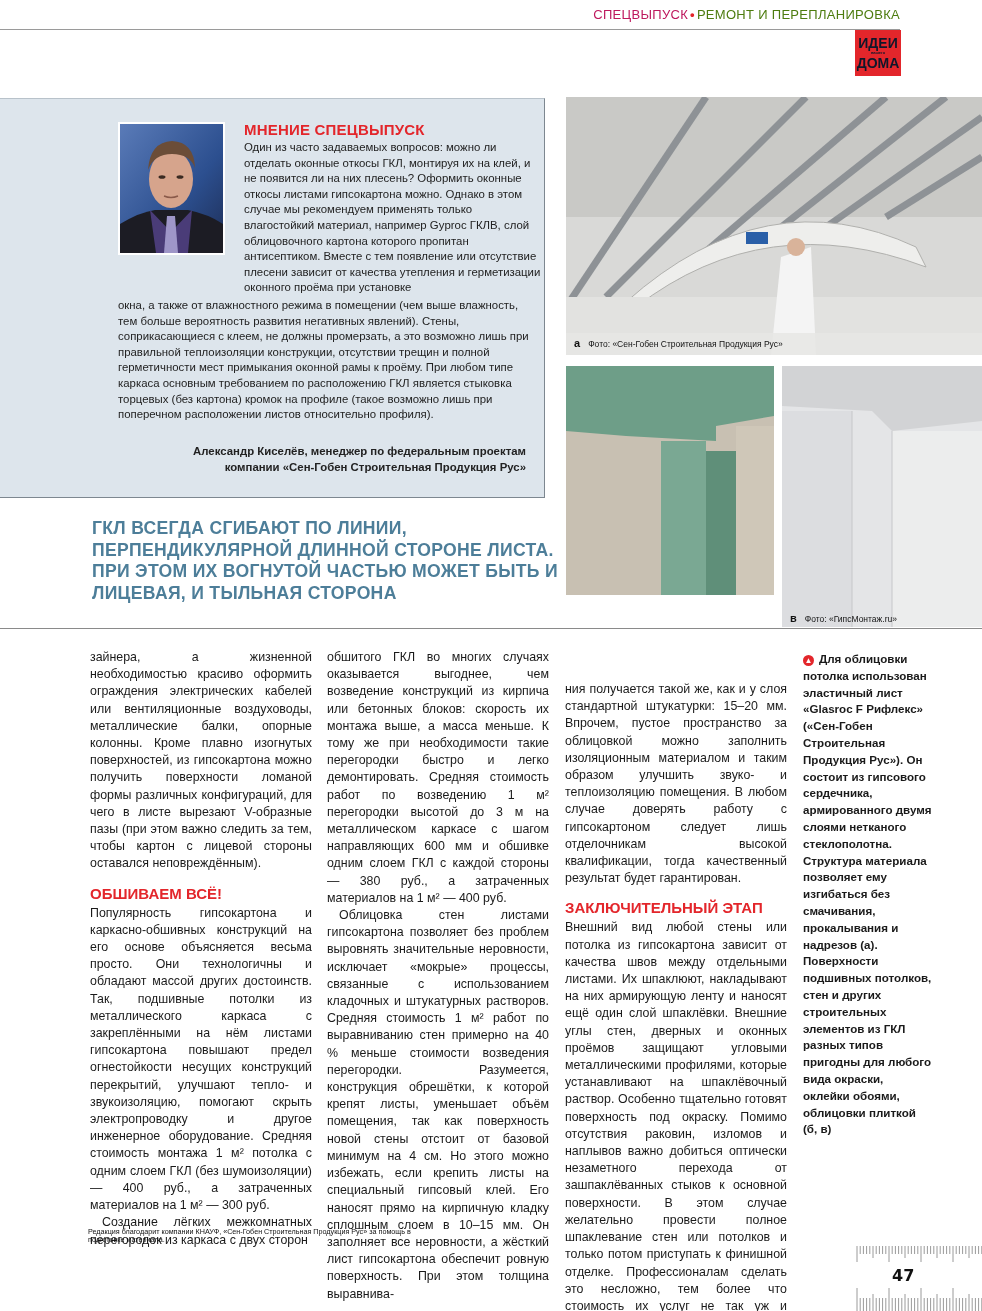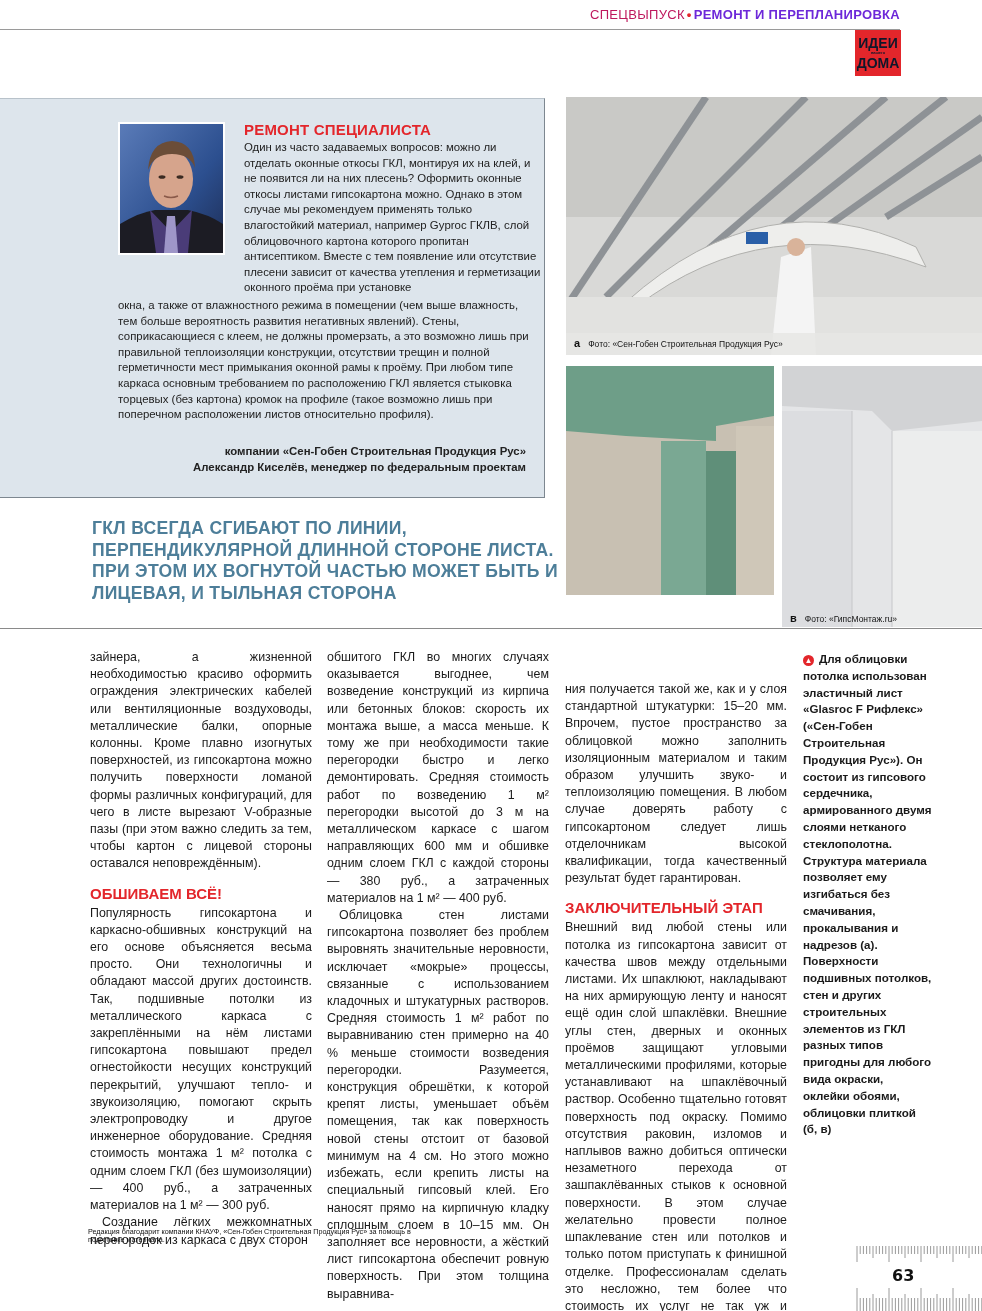--- a/index.html
+++ b/index.html
@@ -8,21 +8,21 @@
     background: #ffffff; color: #1a1a1a;
     font-family: "Liberation Sans", "DejaVu Sans", sans-serif;
   }
   .header-rule { position: absolute; left: 0; top: 29px; width: 900px; height: 1px; background: #9a9a9a; }
   .header-label {
     position: absolute; right: 82px; top: 7px; font-size: 13px; letter-spacing: 0.3px; color: #555;
     white-space: nowrap;
   }
   .header-label .issue { color: #be185d; }
   .header-label .dot { color: #e3262b; font-weight: bold; padding: 0 2px; }
-  .header-label .section { font-weight: bold; color: #6d28d9; }
+  .header-label .section { font-weight: normal; color: #4d7c0f; }
   .logo {
     position: absolute; left: 855px; top: 30px; width: 46px; height: 46px; background: #e3262b;
     color: #0f172a; font-weight: bold; text-align: center; line-height: 1;
   }
   .logo .l1 { font-size: 14px; margin-top: 6px; display: block; }
   .logo .l2 { font-size: 4px; display: block; margin: 1px 0; }
   .logo .l3 { font-size: 14px; display: block; }
 
   
   .expert-box {
@@ -126,26 +126,26 @@
     <path d="M0 129 L0 100 Q20 88 35 86 L68 86 Q88 90 103 100 L103 129 Z" fill="#1c1c24"></path>
     <path d="M30 86 L51 108 L72 86 L68 129 L36 129 Z" fill="#4a3c78"></path>
     <path d="M47 92 L55 92 L58 129 L44 129 Z" fill="#9e96c8"></path>
     <ellipse cx="51" cy="55" rx="22" ry="29" fill="#d6a48c"></ellipse>
     <path d="M28 46 Q30 18 52 17 Q74 18 75 44 Q70 30 52 30 Q34 30 28 46 Z" fill="#6b4d38"></path>
     <ellipse cx="42" cy="53" rx="3.5" ry="1.8" fill="#3a2a22"></ellipse>
     <ellipse cx="60" cy="53" rx="3.5" ry="1.8" fill="#3a2a22"></ellipse>
     <path d="M44 72 Q51 75 58 72" stroke="#8a5a4a" stroke-width="1.4" fill="none"></path>
   </svg>
 </div>
-<div class="expert-title">РЕМОНТ СПЕЦИАЛИСТА</div>
+<div class="expert-title">МНЕНИЕ СПЕЦВЫПУСК</div>
 <div class="expert-text-top">Один из часто задаваемых вопросов: можно ли отделать оконные откосы ГКЛ, монтируя их на клей, и не появится ли на них плесень? Оформить оконные откосы листами гипсокартона можно. Однако в этом случае мы рекомендуем применять только влагостойкий материал, например Gyproc ГКЛВ, слой облицовочного картона которого пропитан антисептиком. Вместе с тем появление или отсутствие плесени зависит от качества утепления и герметизации оконного проёма при установке</div>
 <div class="expert-text-bottom">окна, а также от влажностного режима в помещении (чем выше влажность, тем больше вероятность развития негативных явлений). Стены, соприкасающиеся с клеем, не должны промерзать, а это возможно лишь при правильной теплоизоляции конструкции, отсутствии трещин и полной герметичности мест примыкания оконной рамы к проёму. При любом типе каркаса основным требованием по расположению ГКЛ является стыковка торцевых (без картона) кромок на профиле (такое возможно лишь при поперечном расположении листов относительно профиля).</div>
 <div class="expert-sign">
+  <div>Александр Киселёв, менеджер по федеральным проектам</div>
   <div>компании «Сен-Гобен Строительная Продукция Рус»</div>
-  <div>Александр Киселёв, менеджер по федеральным проектам</div>
 </div>
 
 <div class="pullquote">ГКЛ всегда сгибают по линии, перпендикулярной длинной стороне листа. При этом их вогнутой частью может быть и лицевая, и тыльная сторона</div>
 
 <div class="photo photo-a">
   <svg width="416" height="258" viewBox="0 0 416 258">
     <rect width="416" height="258" fill="#d9d9d7"></rect>
     <rect x="0" y="0" width="416" height="120" fill="#c9c9c6"></rect>
     <g stroke="#8e9296" stroke-width="7">
       <line x1="0" y1="210" x2="140" y2="0"></line>
@@ -297,13 +297,13 @@
       <line x1="104.4" x2="104.4" y1="66" y2="79"></line>
       <line x1="107.60000000000001" x2="107.60000000000001" y1="66" y2="79"></line>
       <line x1="110.80000000000001" x2="110.80000000000001" y1="66" y2="79"></line>
       <line x1="114" x2="114" y1="62" y2="79"></line>
       <line x1="117.2" x2="117.2" y1="66" y2="79"></line>
       <line x1="120.4" x2="120.4" y1="66" y2="79"></line>
       <line x1="123.60000000000001" x2="123.60000000000001" y1="66" y2="79"></line>
       <line x1="126.80000000000001" x2="126.80000000000001" y1="66" y2="79"></line>
     </g>
 </svg>
-<div class="page-num">63</div>
+<div class="page-num">47</div>
 
 </body></html>

